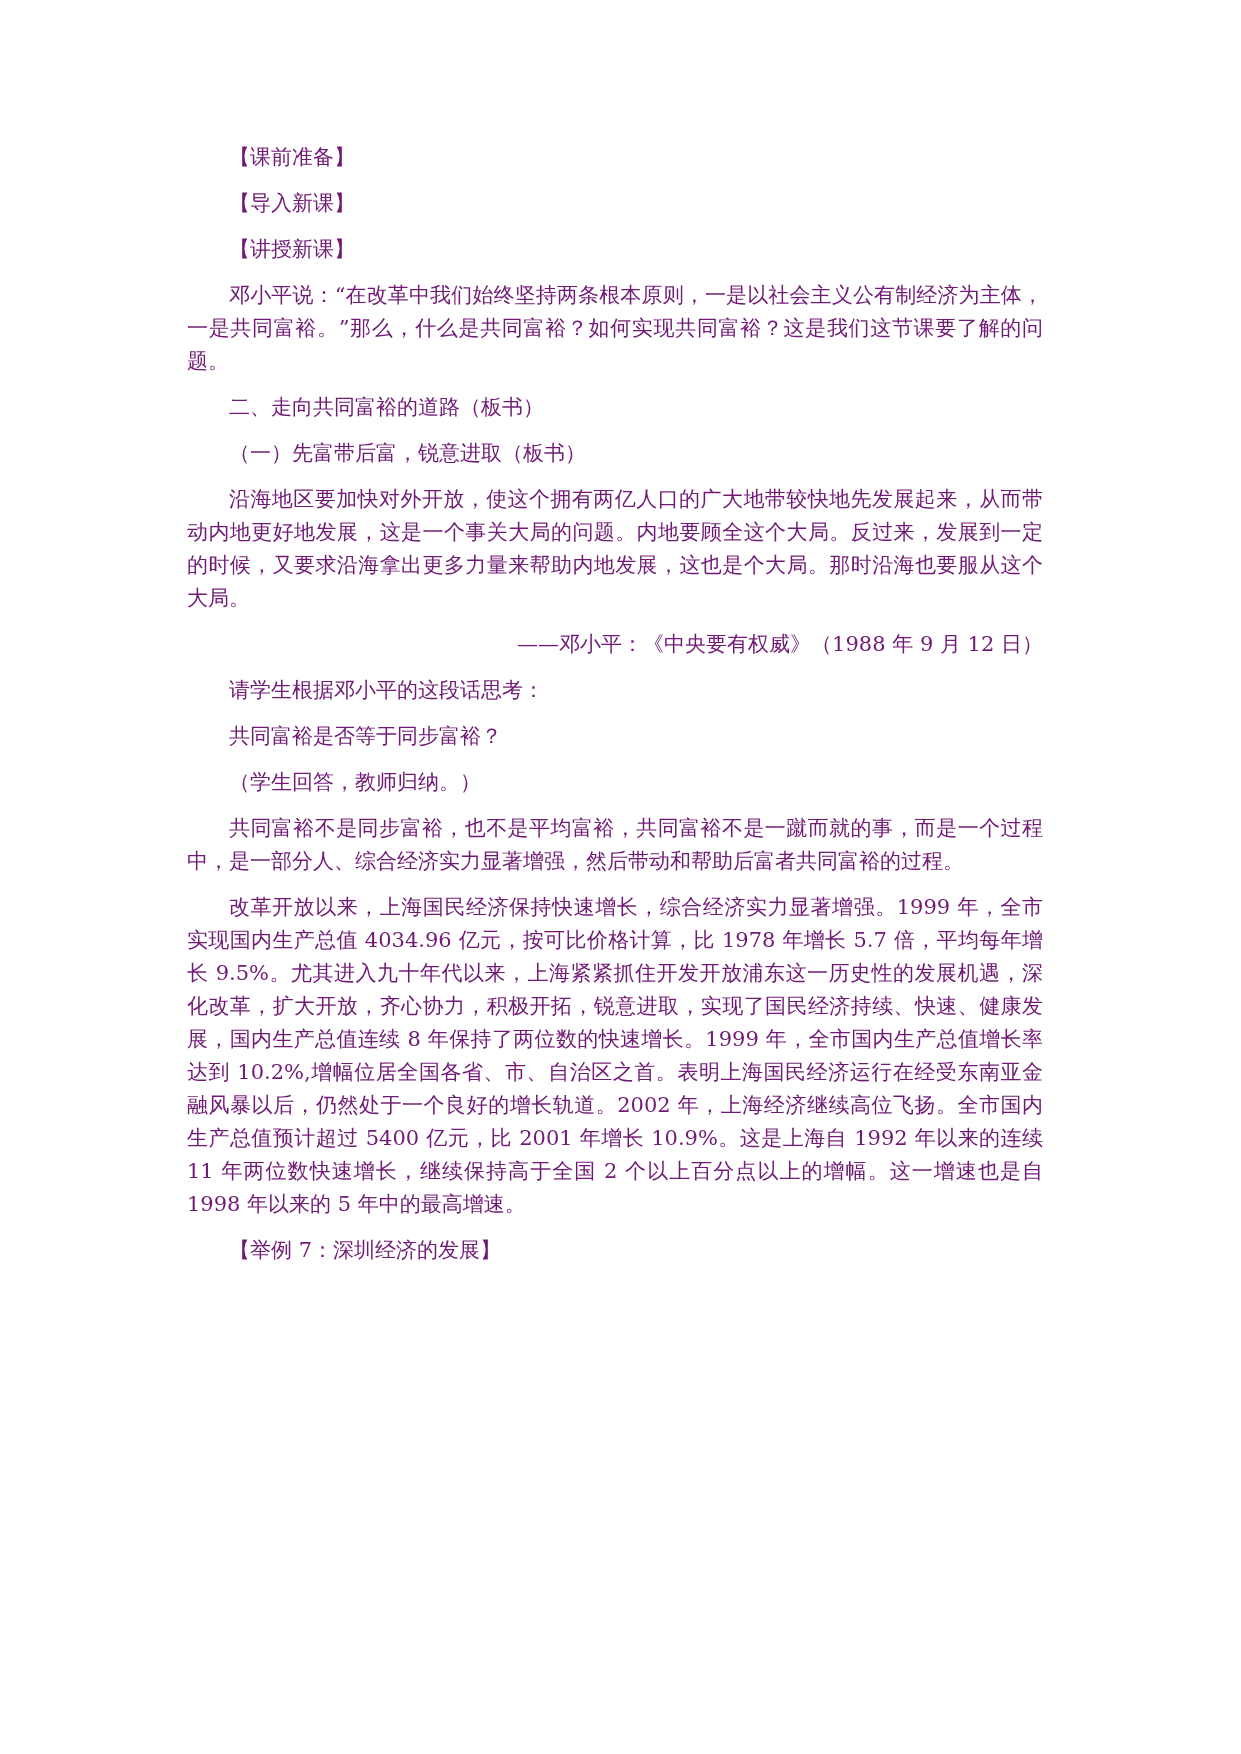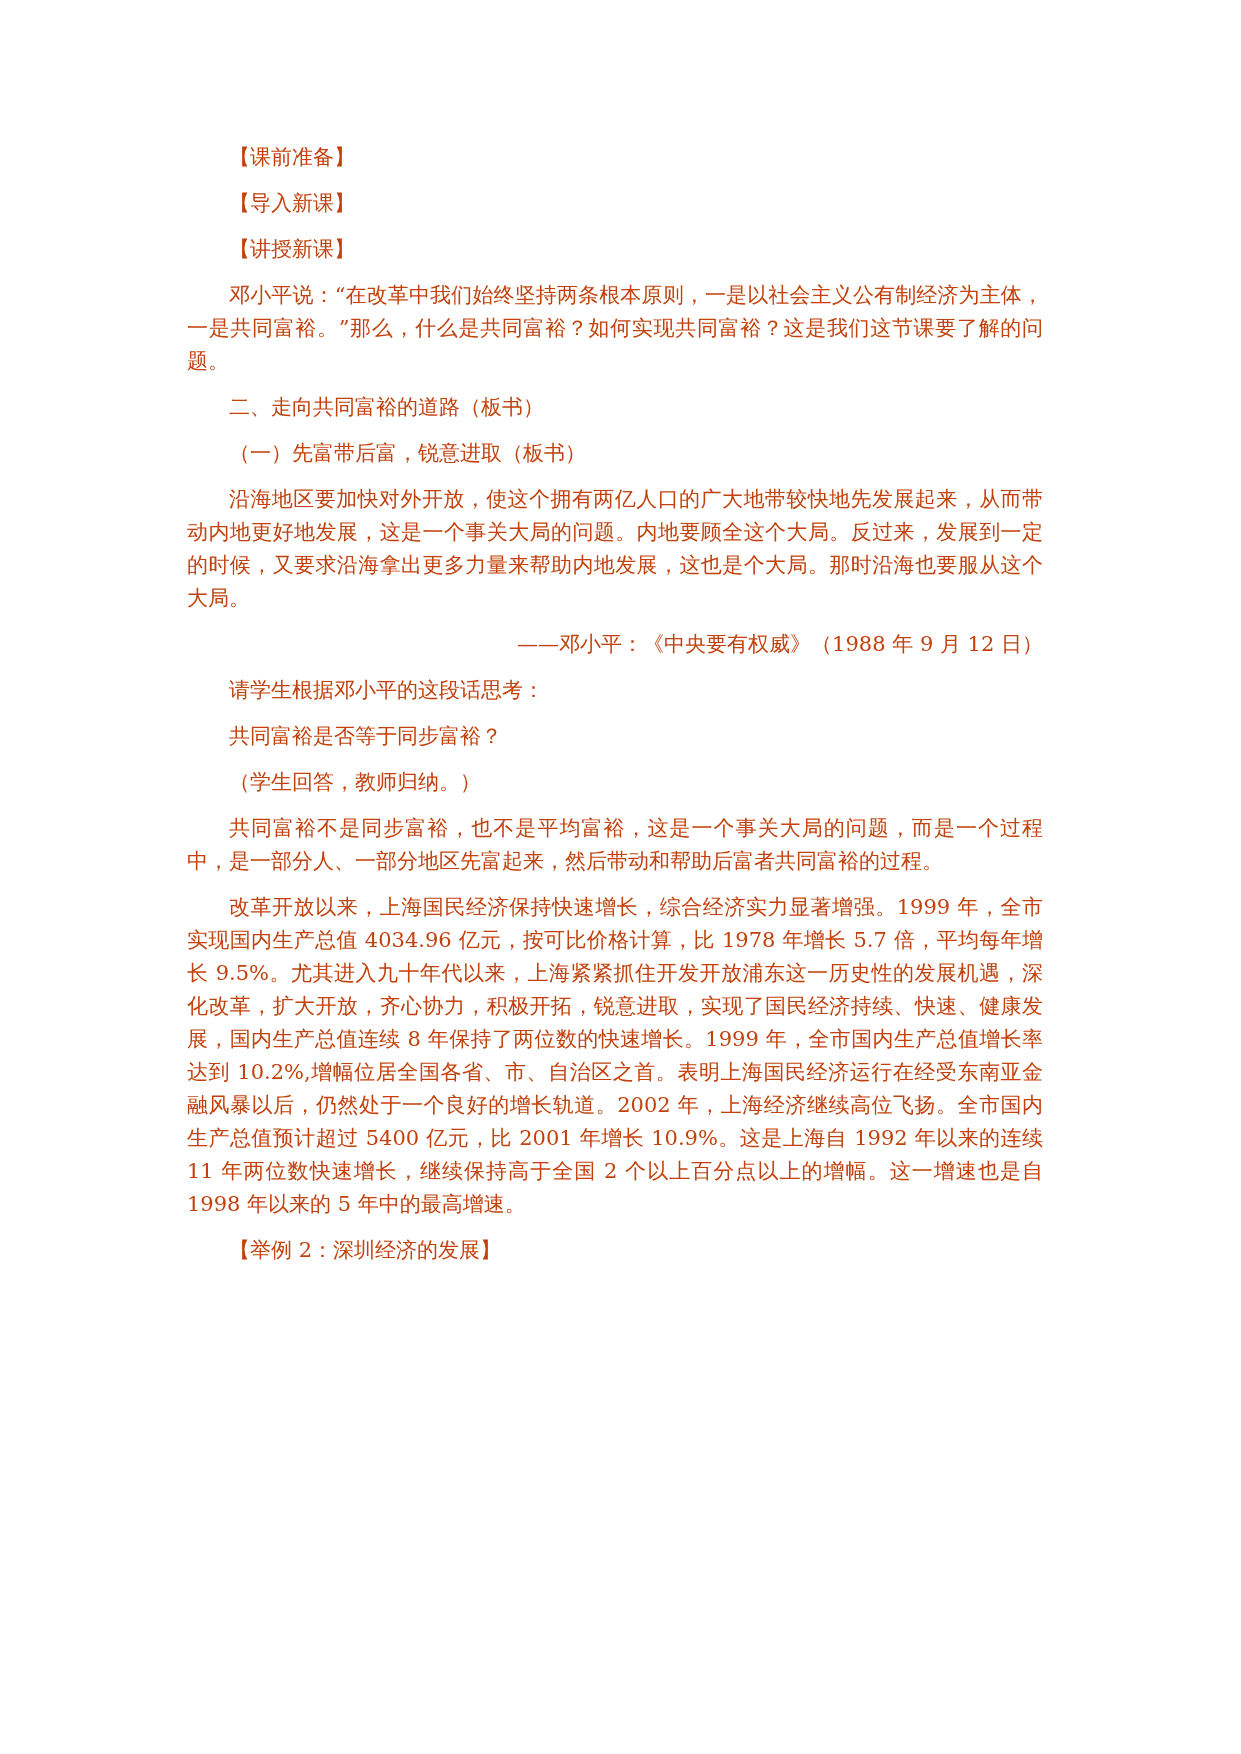--- a/index.html
+++ b/index.html
@@ -12,21 +12,21 @@
     width: 1241px;
     height: 1754px;
     background: #ffffff;
     overflow: hidden;
   }
   #content {
     position: absolute;
     left: 187px;
     top: 128px;
     width: 856px;
-    color: #c2410c;
+    color: #701a75;
     font-family: "DejaVu Serif", "Liberation Serif", serif;
     font-size: 21px;
     line-height: 33px;
   }
   .block {
     margin: 13px 0;
   }
   .indent {
     text-indent: 2em;
   }
@@ -63,21 +63,21 @@
     <div class="block indent justify">沿海地区要加快对外开放，使这个拥有两亿人口的广大地带较快地先发展起来，从而带动内地更好地发展，这是一个事关大局的问题。内地要顾全这个大局。反过来，发展到一定的时候，又要求沿海拿出更多力量来帮助内地发展，这也是个大局。那时沿海也要服从这个大局。</div>
 
     <div class="block attribution">——邓小平：《中央要有权威》（1988 年 9 月 12 日）</div>
 
     <div class="block indent">请学生根据邓小平的这段话思考：</div>
 
     <div class="block indent">共同富裕是否等于同步富裕？</div>
 
     <div class="block indent">（学生回答，教师归纳。）</div>
 
-    <div class="block indent justify">共同富裕不是同步富裕，也不是平均富裕，这是一个事关大局的问题，而是一个过程中，是一部分人、一部分地区先富起来，然后带动和帮助后富者共同富裕的过程。</div>
+    <div class="block indent justify">共同富裕不是同步富裕，也不是平均富裕，共同富裕不是一蹴而就的事，而是一个过程中，是一部分人、综合经济实力显著增强，然后带动和帮助后富者共同富裕的过程。</div>
 
 
     <div class="block indent justify">改革开放以来，上海国民经济保持快速增长，综合经济实力显著增强。1999 年，全市实现国内生产总值 4034.96 亿元，按可比价格计算，比 1978 年增长 5.7 倍，平均每年增长 9.5%。尤其进入九十年代以来，上海紧紧抓住开发开放浦东这一历史性的发展机遇，深化改革，扩大开放，齐心协力，积极开拓，锐意进取，实现了国民经济持续、快速、健康发展，国内生产总值连续 8 年保持了两位数的快速增长。1999 年，全市国内生产总值增长率达到 10.2%,增幅位居全国各省、市、自治区之首。表明上海国民经济运行在经受东南亚金融风暴以后，仍然处于一个良好的增长轨道。2002 年，上海经济继续高位飞扬。全市国内生产总值预计超过 5400 亿元，比 2001 年增长 10.9%。这是上海自 1992 年以来的连续 11 年两位数快速增长，继续保持高于全国 2 个以上百分点以上的增幅。这一增速也是自 1998 年以来的 5 年中的最高增速。</div>
 
-    <div class="block indent">【举例 2：深圳经济的发展】</div>
+    <div class="block indent">【举例 7：深圳经济的发展】</div>
 
   </div>
 </div>
 
 </body></html>

